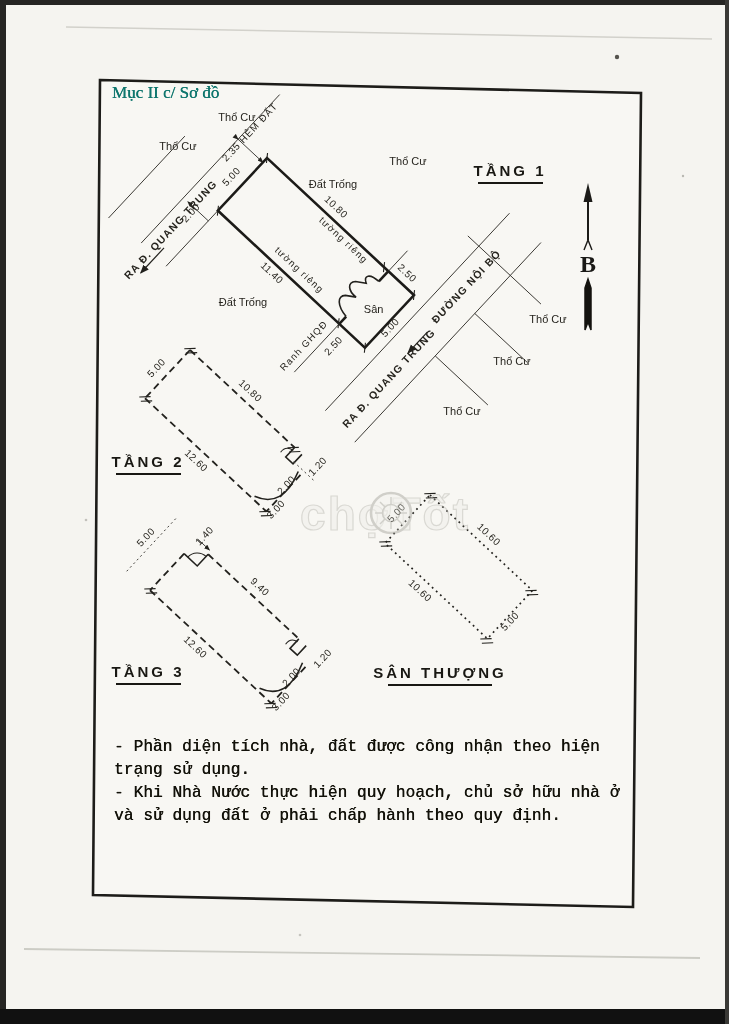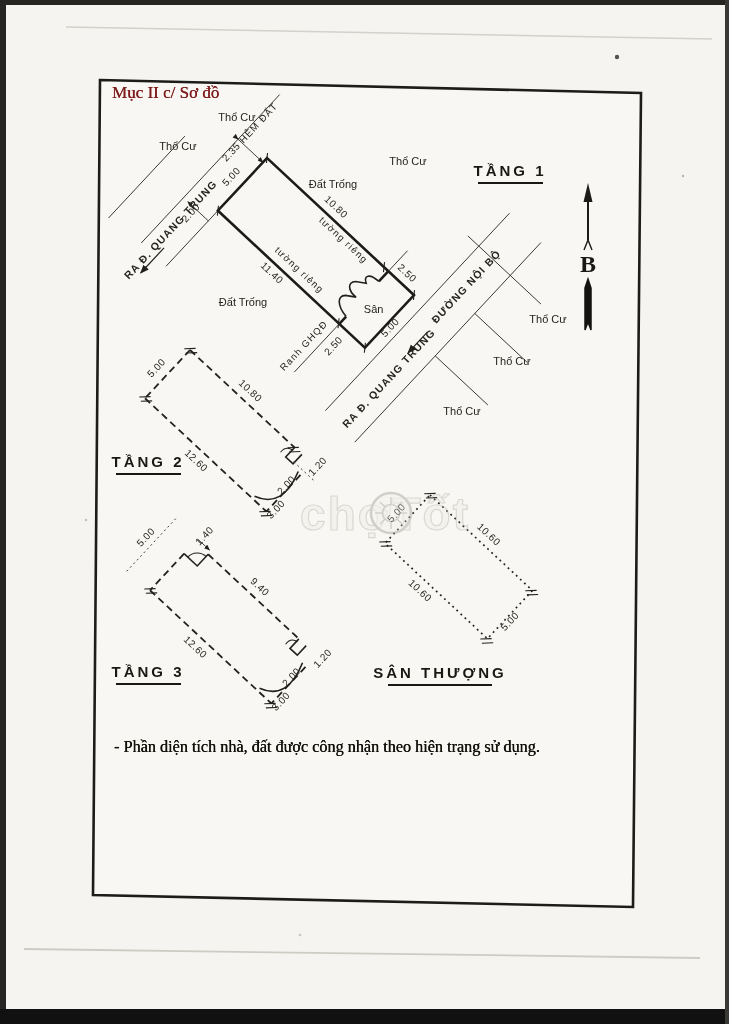--- a/index.html
+++ b/index.html
@@ -6,22 +6,22 @@
   .scan{position:relative;width:729px;height:1024px;background:#f5f4f0;overflow:hidden;
         font-family:"Liberation Sans",sans-serif;}
   
   .edge{position:absolute;background:#262523;}
   .edge.top{left:0;top:0;width:729px;height:5px;}
   .edge.left{left:0;top:0;width:6px;height:1024px;}
   .edge.bottom{left:0;top:1009px;width:729px;height:15px;background:#111;}
   .edge.right{left:725px;top:0;width:4px;height:1024px;background:#3a3936;}
   
   .sec-title{position:absolute;left:112px;top:83px;font-family:"Liberation Serif",serif;
-             font-size:17px;color:#7f1d1d;text-shadow:.3px 0 0 currentColor;}
-  .notes{position:absolute;left:114px;top:736px;width:518px;font-family:Liberation Serif, serif;
+             font-size:17px;color:#0f766e;text-shadow:.3px 0 0 currentColor;}
+  .notes{position:absolute;left:114px;top:736px;width:518px;font-family:Liberation Mono, monospace;
          font-size:16.2px;line-height:1.42;color:#121109;text-shadow:.35px 0 0 currentColor;}
   .notes p{margin:0;}
   svg{position:absolute;left:0;top:0;}
   
   .thin{stroke:#35332e;stroke-width:.9;fill:none;}
   .bold{stroke:#1c1b18;stroke-width:2.6;fill:none;}
   .med{stroke:#22211d;stroke-width:1.6;fill:none;}
   .dash{stroke:#23221e;stroke-width:1.8;fill:none;stroke-dasharray:7 4.5;}
   .dotted{stroke:#24231f;stroke-width:1.7;fill:none;stroke-dasharray:1.8 3.8;}
   .dotfine{stroke:#3a3833;stroke-width:.9;fill:none;stroke-dasharray:2 3;}
@@ -218,19 +218,20 @@
       <path d="M116,684 L181,684" stroke="#191813" stroke-width="1.8"></path>
       <text class="ptitle" x="440" y="678">SÂN THƯỢNG</text>
       <path d="M388,685 L492,685" stroke="#191813" stroke-width="1.8"></path>
     </g>
   </svg>
 
   <div class="sec-title">Mục II c/ Sơ đồ</div>
 
   <div class="notes">
     <p>- Phần diện tích nhà, đất được công nhận theo hiện trạng sử dụng.</p>
+    <p>- Khi Nhà Nước thực hiện quy hoạch, chủ sở hữu nhà ở và sử dụng đất ở phải chấp hành theo quy định.</p>
   </div>
 
   <div class="edge top"></div>
   <div class="edge left"></div>
   <div class="edge bottom"></div>
   <div class="edge right"></div>
 </div>
 
 </body></html>

